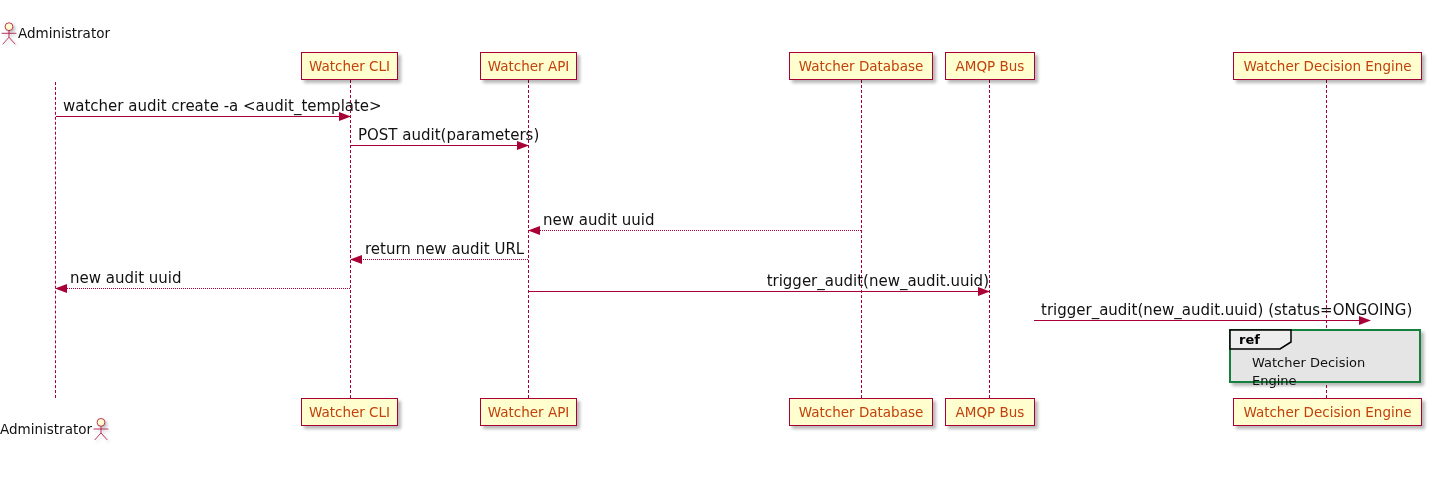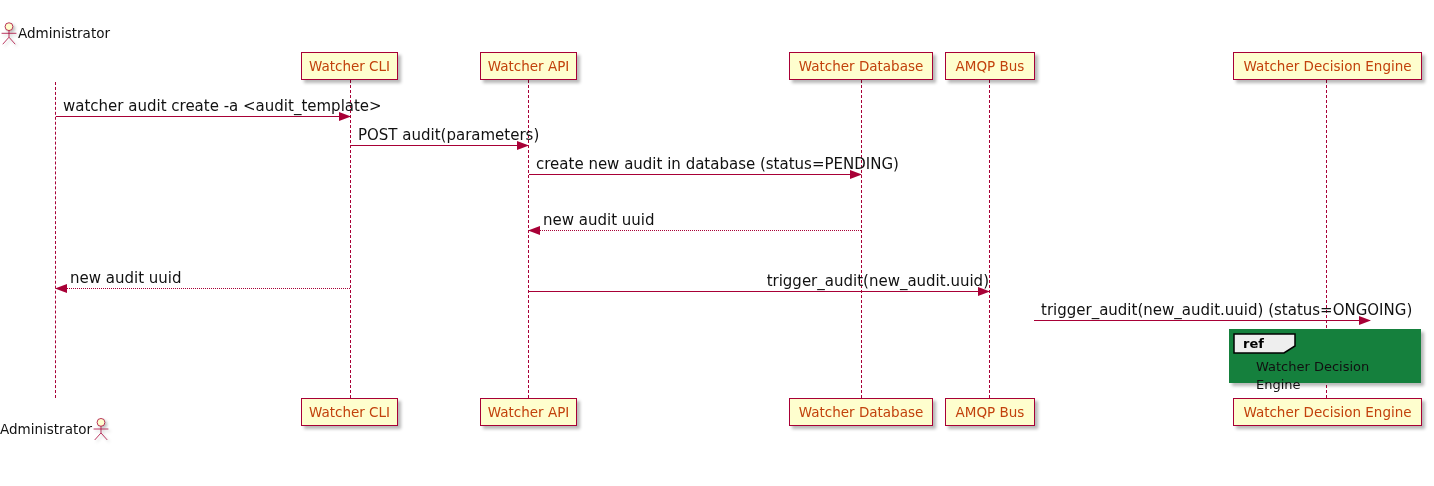--- a/index.html
+++ b/index.html
@@ -27,21 +27,21 @@
   }
   .msg.dir-right .msg-label { padding-left:7px; }
   .msg.dir-left  .msg-label { padding-left:14px;margin-top:27px; }
   .msg-line { position:relative; height:0; }
   .msg-line.solid  { border-top:1.2px solid #A80036; }
   .msg-line.dotted { border-top:1.5px dotted #A80036; }
   .arrowhead { position:absolute; width:12px; height:9px; background:#A80036; top:-5px; }
   .dir-right .arrowhead { right:-1px; clip-path:polygon(0 0, 100% 50%, 0 100%); }
   .dir-left  .arrowhead { left:-1px;  clip-path:polygon(100% 0, 0 50%, 100% 100%); }
   .ref-box {
-    position:absolute; background:#15803d; border:6px solid #15803d;
+    position:absolute; background:#e5e5e5; border:2px solid #15803d;
     box-shadow:3px 3px 3px rgba(0,0,0,0.28);
   }
   .ref-tab { position:absolute; left:-2px; top:-2px; }
   .ref-text { padding:23px 6px 0 21px; font-size:13px; line-height:18px; color:#111; }
 </style>
 </head>
 <body>
 
 <div class="canvas">
 
@@ -93,34 +93,34 @@
       </div>
   </div>
 
   <div class="msg dir-right" style="left:351px; top:128px; width:177px;">
     <span class="msg-label">POST audit(parameters)</span>
     <div class="msg-line solid">
         <span class="arrowhead"></span>
       </div>
   </div>
 
-  <div class="msg dir-right" style="left:529px; top:157px; width:332px;">
-    <span class="msg-label">create new audit in database (status=PENDING)</span>
-    <div class="msg-line solid">
-        <span class="arrowhead"></span>
-      </div>
-  </div>
 
   <div class="msg dir-left" style="left:529px; top:186px; width:332px;">
     <span class="msg-label">new audit uuid</span>
     <div class="msg-line dotted">
         <span class="arrowhead"></span>
       </div>
   </div>
 
+  <div class="msg dir-left" style="left:351px; top:215px; width:177px;">
+    <span class="msg-label">return new audit URL</span>
+    <div class="msg-line dotted">
+        <span class="arrowhead"></span>
+      </div>
+  </div>
 
   <div class="msg dir-left" style="left:56px; top:244px; width:294px;">
     <span class="msg-label">new audit uuid</span>
     <div class="msg-line dotted">
         <span class="arrowhead"></span>
       </div>
   </div>
 
   <div class="msg dir-right" style="left:529px; top:274px; width:460px;text-align:right;">
     <span class="msg-label">trigger_audit(new_audit.uuid)</span>

